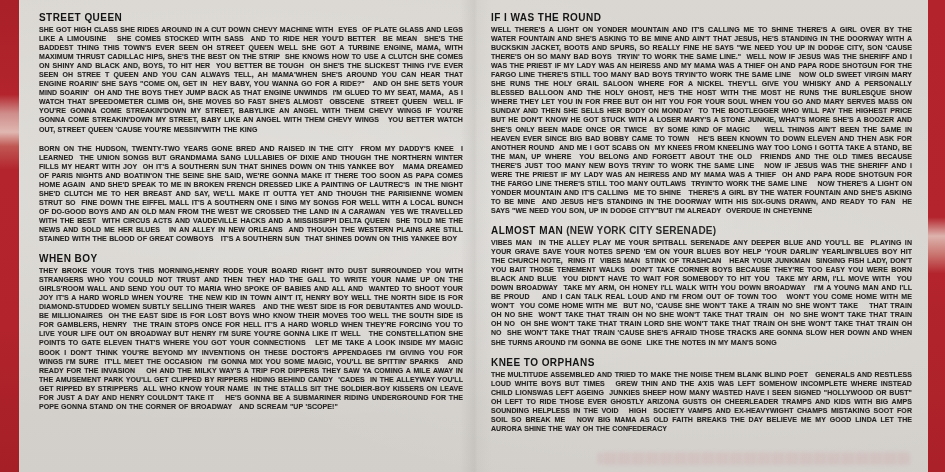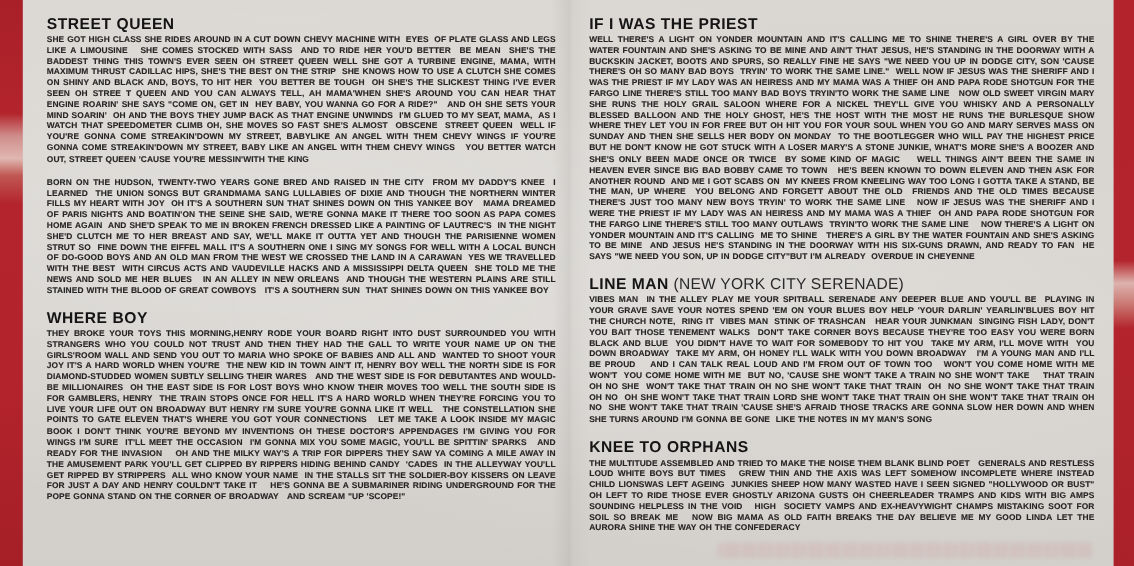--- a/index.html
+++ b/index.html
@@ -39,29 +39,29 @@
     position: absolute; top: 0; bottom: 0; left: 460px; width: 32px;
     background: linear-gradient(90deg, rgba(0,0,0,0) 0%, rgba(90,85,80,0.10) 45%, rgba(120,115,110,0.06) 55%, rgba(0,0,0,0) 100%);
     z-index: 2;
   }
   .page-col {
     position: absolute; top: 12px; z-index: 2;
   }
   .page-col.left  { left: 39px;  width: 424px; }
   .page-col.right { left: 491px; width: 421px; }
   .song-title {
-    font-size: 13px;
+    font-size: 10px;
     font-weight: bold;
     letter-spacing: 0.45px;
     color: #141414;
     margin: 0 0 2px 0;
     white-space: pre-wrap;
   }
   .song-title .suffix {
-    font-weight: normal;
+    font-weight: bold;
     letter-spacing: 0.2px;
     color: #2a2a2a;
   }
   .lyrics {
     font-size: 7px;
     line-height: 9.05px;
     font-weight: 600;
     color: #262524;
     letter-spacing: 0.06px;
     word-spacing: 0.4px;
@@ -92,31 +92,31 @@
 
 <div class="page-col left">
   <section>
     <h2 class="song-title">STREET QUEEN</h2>
     <p class="lyrics">SHE GOT HIGH CLASS SHE RIDES AROUND IN A CUT DOWN CHEVY MACHINE WITH  EYES  OF PLATE GLASS AND LEGS LIKE A LIMOUSINE   SHE COMES STOCKED WITH SASS  AND TO RIDE HER YOU'D BETTER  BE MEAN  SHE'S THE BADDEST THING THIS TOWN'S EVER SEEN OH STREET QUEEN WELL SHE GOT A TURBINE ENGINE, MAMA, WITH MAXIMUM THRUST CADILLAC HIPS, SHE'S THE BEST ON THE STRIP  SHE KNOWS HOW TO USE A CLUTCH SHE COMES ON SHINY AND BLACK AND, BOYS, TO HIT HER  YOU BETTER BE TOUGH  OH SHE'S THE SLICKEST THING I'VE EVER SEEN OH STREE T QUEEN AND YOU CAN ALWAYS TELL, AH MAMA'WHEN SHE'S AROUND YOU CAN HEAR THAT ENGINE ROARIN' SHE SAYS "COME ON, GET IN  HEY BABY, YOU WANNA GO FOR A RIDE?"   AND OH SHE SETS YOUR MIND SOARIN'  OH AND THE BOYS THEY JUMP BACK AS THAT ENGINE UNWINDS  I'M GLUED TO MY SEAT, MAMA,  AS I  WATCH THAT SPEEDOMETER CLIMB OH, SHE MOVES SO FAST SHE'S ALMOST  OBSCENE  STREET QUEEN  WELL IF YOU'RE GONNA COME STREAKIN'DOWN MY STREET, BABYLIKE AN ANGEL WITH THEM CHEVY WINGS IF YOU'RE GONNA COME STREAKIN'DOWN MY STREET, BABY LIKE AN ANGEL WITH THEM CHEVY WINGS   YOU BETTER WATCH OUT, STREET QUEEN 'CAUSE YOU'RE MESSIN'WITH THE KING</p>
   </section>
   <section>
     <p class="lyrics">BORN ON THE HUDSON, TWENTY-TWO YEARS GONE BRED AND RAISED IN THE CITY  FROM MY DADDY'S KNEE  I LEARNED  THE UNION SONGS BUT GRANDMAMA SANG LULLABIES OF DIXIE AND THOUGH THE NORTHERN WINTER FILLS MY HEART WITH JOY  OH IT'S A SOUTHERN SUN THAT SHINES DOWN ON THIS YANKEE BOY   MAMA DREAMED OF PARIS NIGHTS AND BOATIN'ON THE SEINE SHE SAID, WE'RE GONNA MAKE IT THERE TOO SOON AS PAPA COMES HOME AGAIN  AND SHE'D SPEAK TO ME IN BROKEN FRENCH DRESSED LIKE A PAINTING OF LAUTREC'S  IN THE NIGHT SHE'D CLUTCH ME TO HER BREAST AND SAY, WE'LL MAKE IT OUTTA YET AND THOUGH THE PARISIENNE WOMEN STRUT SO  FINE DOWN THE EIFFEL MALL IT'S A SOUTHERN ONE I SING MY SONGS FOR WELL WITH A LOCAL BUNCH OF DO-GOOD BOYS AND AN OLD MAN FROM THE WEST WE CROSSED THE LAND IN A CARAWAN  YES WE TRAVELLED WITH THE BEST  WITH CIRCUS ACTS AND VAUDEVILLE HACKS AND A MISSISSIPPI DELTA QUEEN  SHE TOLD ME THE NEWS AND SOLD ME HER BLUES   IN AN ALLEY IN NEW ORLEANS  AND THOUGH THE WESTERN PLAINS ARE STILL STAINED WITH THE BLOOD OF GREAT COWBOYS   IT'S A SOUTHERN SUN  THAT SHINES DOWN ON THIS YANKEE BOY</p>
   </section>
   <section>
-    <h2 class="song-title">WHERE BOY</h2>
+    <h2 class="song-title">WHEN BOY</h2>
     <p class="lyrics">THEY BROKE YOUR TOYS THIS MORNING,HENRY RODE YOUR BOARD RIGHT INTO DUST SURROUNDED YOU WITH STRANGERS WHO YOU COULD NOT TRUST AND THEN THEY HAD THE GALL TO WRITE YOUR NAME UP ON THE GIRLS'ROOM WALL AND SEND YOU OUT TO MARIA WHO SPOKE OF BABIES AND ALL AND  WANTED TO SHOOT YOUR JOY IT'S A HARD WORLD WHEN YOU'RE  THE NEW KID IN TOWN AIN'T IT, HENRY BOY WELL THE NORTH SIDE IS FOR DIAMOND-STUDDED WOMEN SUBTLY SELLING THEIR WARES   AND THE WEST SIDE IS FOR DEBUTANTES AND WOULD-BE MILLIONAIRES  OH THE EAST SIDE IS FOR LOST BOYS WHO KNOW THEIR MOVES TOO WELL THE SOUTH SIDE IS FOR GAMBLERS, HENRY  THE TRAIN STOPS ONCE FOR HELL IT'S A HARD WORLD WHEN THEY'RE FORCING YOU TO LIVE YOUR LIFE OUT ON BROADWAY BUT HENRY I'M SURE YOU'RE GONNA LIKE IT WELL   THE CONSTELLATION SHE POINTS TO GATE ELEVEN THAT'S WHERE YOU GOT YOUR CONNECTIONS   LET ME TAKE A LOOK INSIDE MY MAGIC BOOK I DON'T THINK YOU'RE BEYOND MY INVENTIONS OH THESE DOCTOR'S APPENDAGES I'M GIVING YOU FOR WINGS I'M SURE  IT'LL MEET THE OCCASION  I'M GONNA MIX YOU SOME MAGIC, YOU'LL BE SPITTIN' SPARKS   AND READY FOR THE INVASION    OH AND THE MILKY WAY'S A TRIP FOR DIPPERS THEY SAW YA COMING A MILE AWAY IN THE AMUSEMENT PARK YOU'LL GET CLIPPED BY RIPPERS HIDING BEHIND CANDY  'CADES  IN THE ALLEYWAY YOU'LL GET RIPPED BY STRIPPERS  ALL WHO KNOW YOUR NAME  IN THE STALLS SIT THE SOLDIER-BOY KISSERS ON LEAVE FOR JUST A DAY AND HENRY COULDN'T TAKE IT    HE'S GONNA BE A SUBMARINER RIDING UNDERGROUND FOR THE POPE GONNA STAND ON THE CORNER OF BROADWAY   AND SCREAM "UP 'SCOPE!"</p>
   </section>
 </div>
 
 <div class="page-col right">
   <section>
-    <h2 class="song-title">IF I WAS THE PRIEST</h2>
+    <h2 class="song-title">IF I WAS THE ROUND</h2>
     <p class="lyrics">WELL THERE'S A LIGHT ON YONDER MOUNTAIN AND IT'S CALLING ME TO SHINE THERE'S A GIRL OVER BY THE WATER FOUNTAIN AND SHE'S ASKING TO BE MINE AND AIN'T THAT JESUS, HE'S STANDING IN THE DOORWAY WITH A BUCKSKIN JACKET, BOOTS AND SPURS, SO REALLY FINE HE SAYS "WE NEED YOU UP IN DODGE CITY, SON 'CAUSE THERE'S OH SO MANY BAD BOYS  TRYIN' TO WORK THE SAME LINE."  WELL NOW IF JESUS WAS THE SHERIFF AND I WAS THE PRIEST IF MY LADY WAS AN HEIRESS AND MY MAMA WAS A THIEF OH AND PAPA RODE SHOTGUN FOR THE FARGO LINE THERE'S STILL TOO MANY BAD BOYS TRYIN'TO WORK THE SAME LINE   NOW OLD SWEET VIRGIN MARY SHE RUNS THE HOLY GRAIL SALOON WHERE FOR A NICKEL THEY'LL GIVE YOU WHISKY AND A PERSONALLY BLESSED BALLOON AND THE HOLY GHOST, HE'S THE HOST WITH THE MOST HE RUNS THE BURLESQUE SHOW   WHERE THEY LET YOU IN FOR FREE BUT OH HIT YOU FOR YOUR SOUL WHEN YOU GO AND MARY SERVES MASS ON SUNDAY AND THEN SHE SELLS HER BODY ON MONDAY  TO THE BOOTLEGGER WHO WILL PAY THE HIGHEST PRICE BUT HE DON'T KNOW HE GOT STUCK WITH A LOSER MARY'S A STONE JUNKIE, WHAT'S MORE SHE'S A BOOZER AND SHE'S ONLY BEEN MADE ONCE OR TWICE  BY SOME KIND OF MAGIC    WELL THINGS AIN'T BEEN THE SAME IN HEAVEN EVER SINCE BIG BAD BOBBY CAME TO TOWN   HE'S BEEN KNOWN TO DOWN ELEVEN AND THEN ASK FOR ANOTHER ROUND  AND ME I GOT SCABS ON  MY KNEES FROM KNEELING WAY TOO LONG I GOTTA TAKE A STAND, BE THE MAN, UP WHERE  YOU BELONG AND FORGETT ABOUT THE OLD  FRIENDS AND THE OLD TIMES BECAUSE THERE'S JUST TOO MANY NEW BOYS TRYIN' TO WORK THE SAME LINE   NOW IF JESUS WAS THE SHERIFF AND I WERE THE PRIEST IF MY LADY WAS AN HEIRESS AND MY MAMA WAS A THIEF  OH AND PAPA RODE SHOTGUN FOR THE FARGO LINE THERE'S STILL TOO MANY OUTLAWS  TRYIN'TO WORK THE SAME LINE    NOW THERE'S A LIGHT ON YONDER MOUNTAIN AND IT'S CALLING  ME TO SHINE   THERE'S A GIRL BY THE WATER FOUNTAIN AND SHE'S ASKING TO BE MINE  AND JESUS HE'S STANDING IN THE DOORWAY WITH HIS SIX-GUNS DRAWN, AND READY TO FAN  HE SAYS "WE NEED YOU SON, UP IN DODGE CITY"BUT I'M ALREADY  OVERDUE IN CHEYENNE</p>
   </section>
   <section>
-    <h2 class="song-title"><span>LINE MAN</span><span class="suffix"> (NEW YORK CITY SERENADE)</span></h2>
+    <h2 class="song-title"><span>ALMOST MAN</span><span class="suffix"> (NEW YORK CITY SERENADE)</span></h2>
     <p class="lyrics">VIBES MAN  IN THE ALLEY PLAY ME YOUR SPITBALL SERENADE ANY DEEPER BLUE AND YOU'LL BE  PLAYING IN YOUR GRAVE SAVE YOUR NOTES SPEND 'EM ON YOUR BLUES BOY HELP 'YOUR DARLIN' YEARLIN'BLUES BOY HIT THE CHURCH NOTE,  RING IT  VIBES MAN  STINK OF TRASHCAN   HEAR YOUR JUNKMAN  SINGING FISH LADY, DON'T YOU BAIT THOSE TENEMENT WALKS  DON'T TAKE CORNER BOYS BECAUSE THEY'RE TOO EASY YOU WERE BORN BLACK AND BLUE  YOU DIDN'T HAVE TO WAIT FOR SOMEBODY TO HIT YOU  TAKE MY ARM, I'LL MOVE WITH  YOU DOWN BROADWAY  TAKE MY ARM, OH HONEY I'LL WALK WITH YOU DOWN BROADWAY   I'M A YOUNG MAN AND I'LL BE PROUD    AND I CAN TALK REAL LOUD AND I'M FROM OUT OF TOWN TOO   WON'T YOU COME HOME WITH ME  WON'T  YOU COME HOME WITH ME  BUT NO, 'CAUSE SHE WON'T TAKE A TRAIN NO SHE WON'T TAKE    THAT TRAIN  OH NO SHE  WON'T TAKE THAT TRAIN OH NO SHE WON'T TAKE THAT TRAIN  OH  NO SHE WON'T TAKE THAT TRAIN OH NO  OH SHE WON'T TAKE THAT TRAIN LORD SHE WON'T TAKE THAT TRAIN OH SHE WON'T TAKE THAT TRAIN OH NO  SHE WON'T TAKE THAT TRAIN 'CAUSE SHE'S AFRAID THOSE TRACKS ARE GONNA SLOW HER DOWN AND WHEN SHE TURNS AROUND I'M GONNA BE GONE  LIKE THE NOTES IN MY MAN'S SONG</p>
   </section>
   <section>
     <h2 class="song-title">KNEE TO ORPHANS</h2>
     <p class="lyrics">THE MULTITUDE ASSEMBLED AND TRIED TO MAKE THE NOISE THEM BLANK BLIND POET   GENERALS AND RESTLESS LOUD WHITE BOYS BUT TIMES   GREW THIN AND THE AXIS WAS LEFT SOMEHOW INCOMPLETE WHERE INSTEAD CHILD LIONSWAS LEFT AGEING  JUNKIES SHEEP HOW MANY WASTED HAVE I SEEN SIGNED "HOLLYWOOD OR BUST"  OH LEFT TO RIDE THOSE EVER GHOSTLY ARIZONA GUSTS OH CHEERLEADER TRAMPS AND KIDS WITH BIG AMPS SOUNDING HELPLESS IN THE VOID   HIGH  SOCIETY VAMPS AND EX-HEAVYWIGHT CHAMPS MISTAKING SOOT FOR SOIL SO BREAK ME   NOW BIG MAMA AS OLD FAITH BREAKS THE DAY BELIEVE ME MY GOOD LINDA LET THE AURORA SHINE THE WAY OH THE CONFEDERACY</p>
   </section>
 </div>
 
 </body></html>

